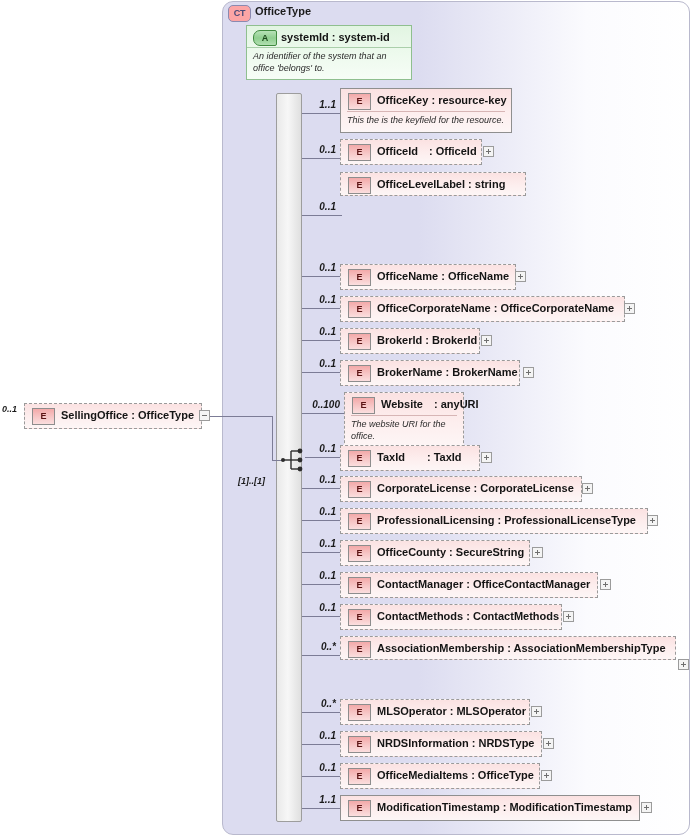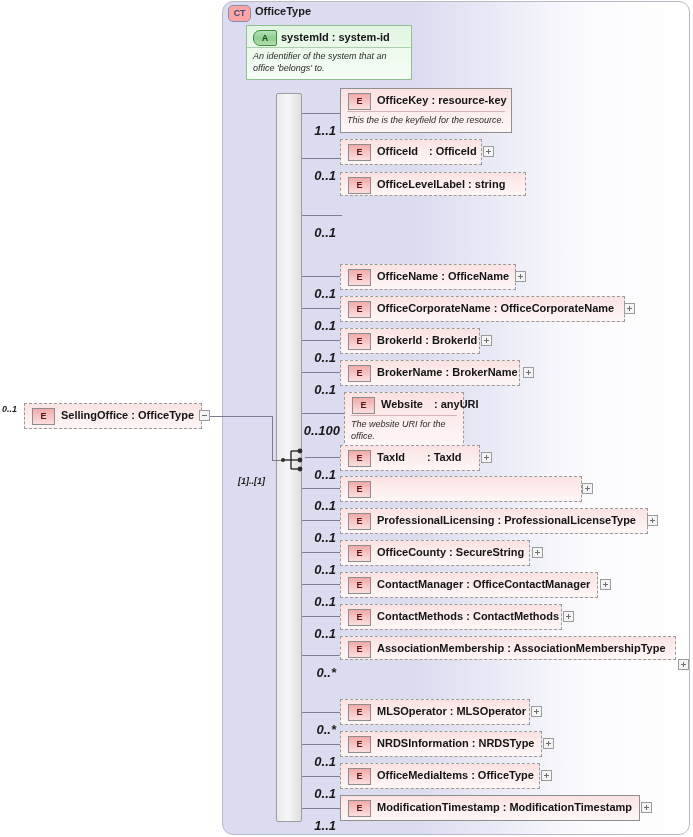--- a/index.html
+++ b/index.html
@@ -156,27 +156,26 @@
     padding: 3px 0 5px 0;
     font-size: 9px;
     font-style: italic;
     color: #2b2b2b;
     line-height: 11.5px;
   }
 
   
   .card {
     position: absolute;
-    font-size: 13px;
+    font-size: 10px;
     font-style: italic;
     font-weight: bold;
     color: #1a1a1a;
     white-space: nowrap;
     text-align: right;
-    margin-top: 24px;
   }
 
   
   .hline {
     position: absolute;
     height: 1px;
     background: #7c7c96;
   }
   .vline {
     position: absolute;
@@ -389,20 +388,21 @@
       <span>TaxId  : TaxId</span>
     </div>
   </div>
   <div class="plus" style="left:481px; top:452px;"></div>
 
   <div class="card" style="left:300px; top:474px; width:36px;">0..1</div>
   <div class="hline" style="left:302px; top:488px; width:40px;"></div>
   <div class="el" style="left:340px; top:476px; width:242px; height:26px;">
     <div class="el-head">
       <span class="el-icon">E</span>
+      <span>CorporateLicense : CorporateLicense</span>
     </div>
   </div>
   <div class="plus" style="left:582px; top:483px;"></div>
 
   <div class="card" style="left:300px; top:506px; width:36px;">0..1</div>
   <div class="hline" style="left:302px; top:520px; width:40px;"></div>
   <div class="el" style="left:340px; top:508px; width:308px; height:26px;">
     <div class="el-head">
       <span class="el-icon">E</span>
       <span>ProfessionalLicensing : ProfessionalLicenseType</span>

